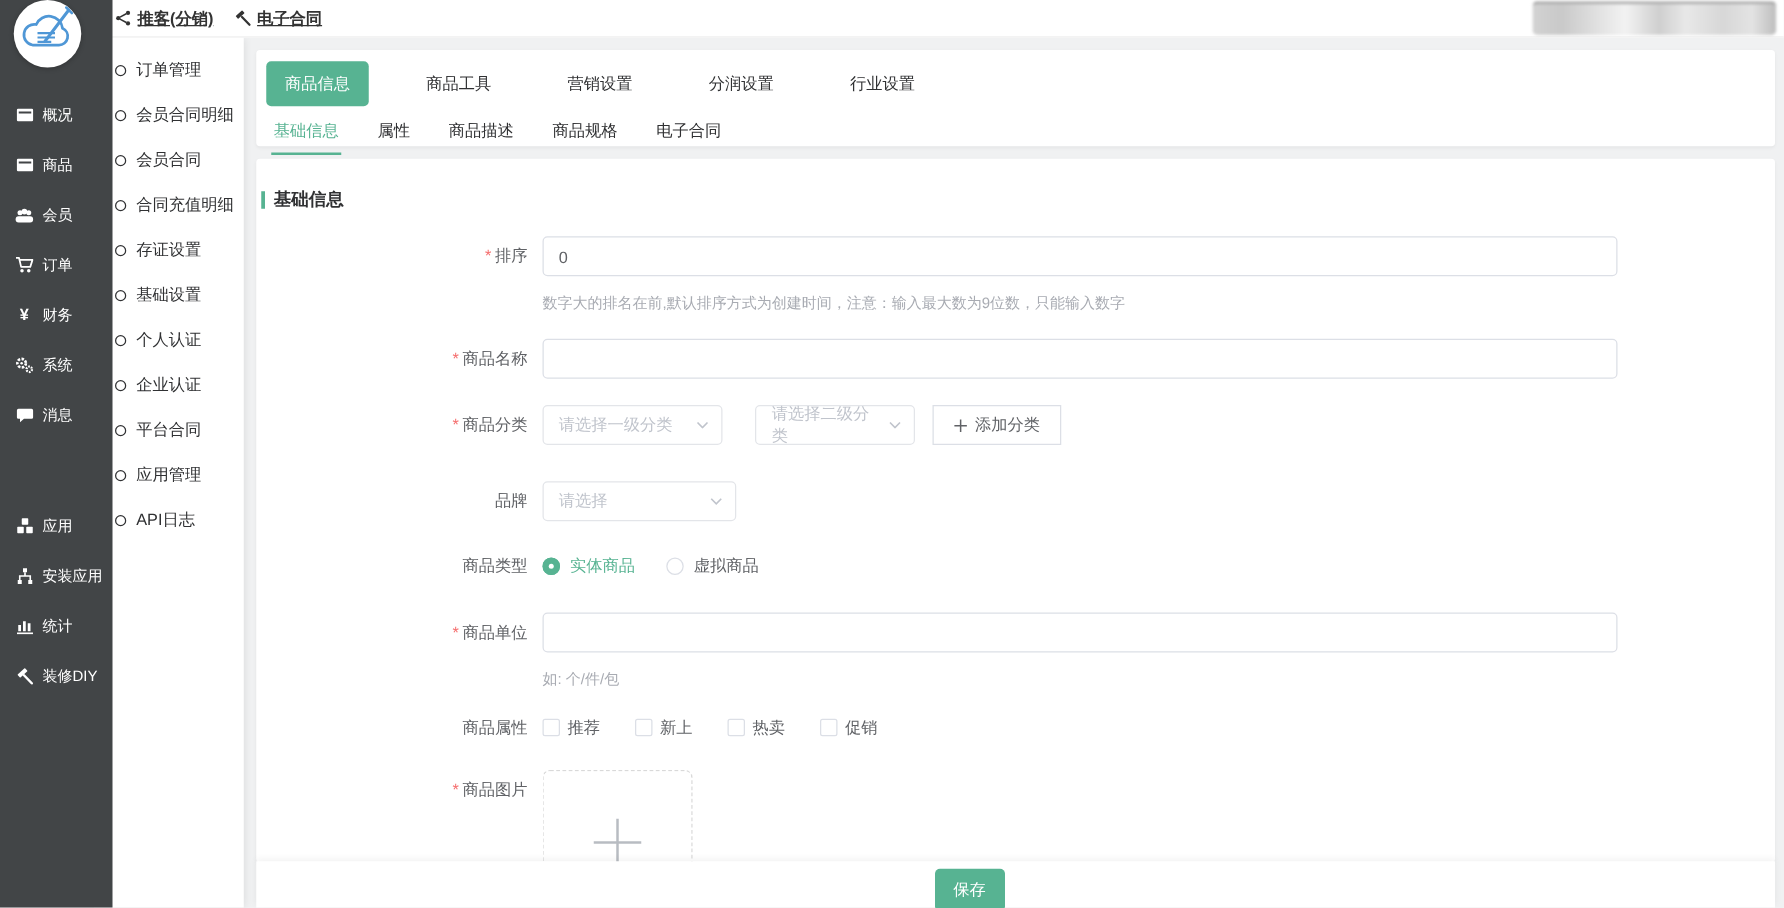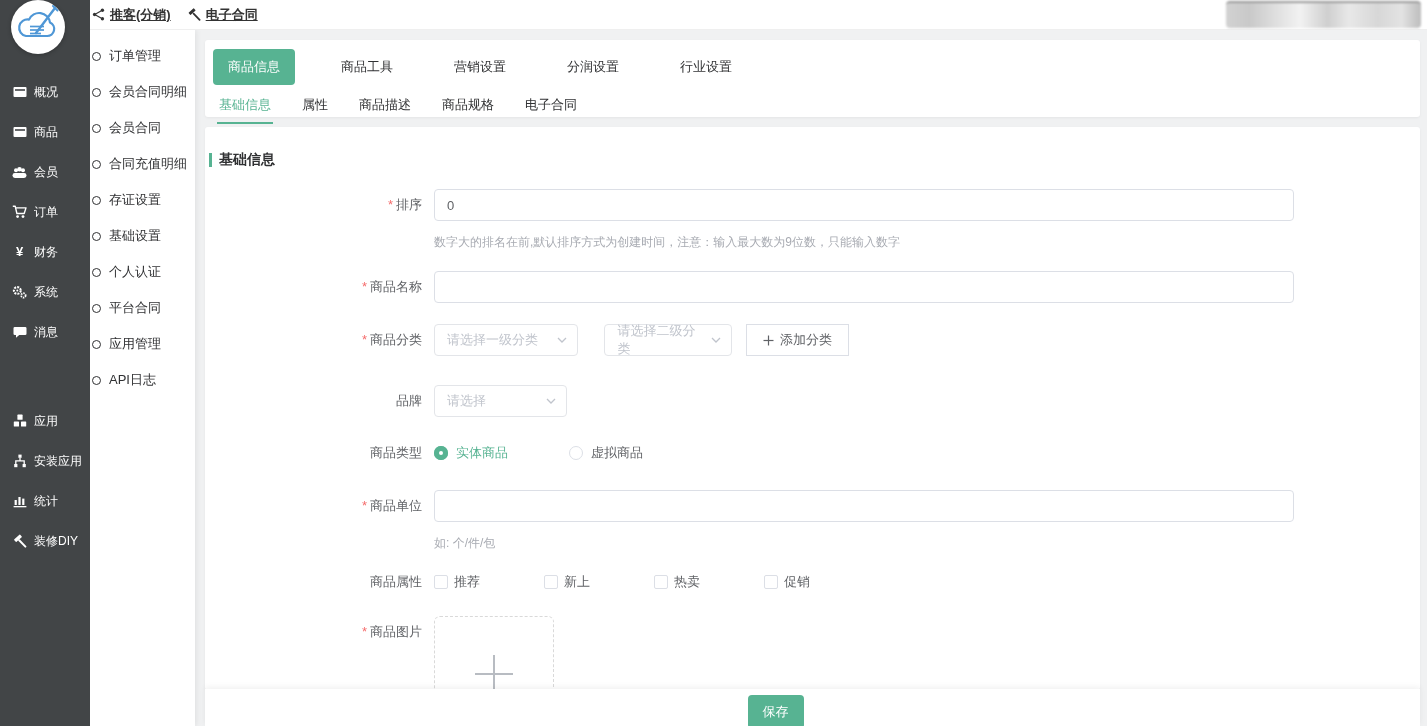--- a/index.html
+++ b/index.html
@@ -69,30 +69,30 @@
     padding:0 12px; font-size:13px; color:#606266; outline:none; background:#fff;
     font-family:"Liberation Sans","DejaVu Sans",sans-serif; }
   .hint { font-size:12px; color:#a8abb2; margin-top:13px; }
   .row-after-hint { margin-bottom:20px; }
 
   .select-box { display:inline-flex; align-items:center; justify-content:space-between;
     height:32px; border:1px solid #e3e5e9; border-radius:4px; padding:0 10px 0 12px;
     font-size:13px; color:#c0c4cc; background:#fff; cursor:pointer; vertical-align:top; }
   .select-box.w144 { width:144px; margin-right:8px; }
   .select-box.w128 { width:128px; margin-right:9px;margin-left:14px; }
-  .select-box.w155 { width:133px; }
+  .select-box.w155 { width:155px; }
   .chev { display:flex; margin-left:8px; }
 
   .add-btn { display:inline-flex; align-items:center; height:32px; padding:0 16px;
     border:1px solid #dcdfe6; border-radius:0; background:#fff; font-size:13px;
     color:#606266; cursor:pointer; vertical-align:top; }
   .add-btn .plus { margin-right:6px; display:flex; }
 
   .choice-row .form-label, .choice-row .form-field { line-height:20px; }
-  .radio-group, .check-group { display:flex; align-items:center; height:20px;gap:36px; }
+  .radio-group, .check-group { display:flex; align-items:center; height:20px; }
   .radio { display:flex; align-items:center; margin-right:25px; cursor:pointer; }
   .radio-dot { width:14px; height:14px; border-radius:50%; margin-right:8px; flex:none; }
   .radio-dot.on { background:#57b392; box-shadow:inset 0 0 0 3.5px #57b392; position:relative; }
   .radio-dot.on::after { content:""; position:absolute; left:5px; top:5px; width:4px; height:4px;
     border-radius:50%; background:#fff; }
   .radio-dot.off { background:#fff; border:1px solid #dcdfe6; }
   .radio-label.on { color:#57b392; font-size:13px; }
   .radio-label.off { color:#606266; font-size:13px; }
   .check { display:flex; align-items:center; margin-right:28px; cursor:pointer;
     font-size:13px; color:#606266; }
@@ -284,20 +284,24 @@
   <div class="submenu-item">
     <span class="o-icon"></span>
     <span>基础设置</span>
   </div>
   <div class="submenu-item">
     <span class="o-icon"></span>
     <span>个人认证</span>
   </div>
   <div class="submenu-item">
     <span class="o-icon"></span>
+    <span>企业认证</span>
+  </div>
+  <div class="submenu-item">
+    <span class="o-icon"></span>
     <span>平台合同</span>
   </div>
   <div class="submenu-item">
     <span class="o-icon"></span>
     <span>应用管理</span>
   </div>
   <div class="submenu-item">
     <span class="o-icon"></span>
     <span>API日志</span>
   </div>

